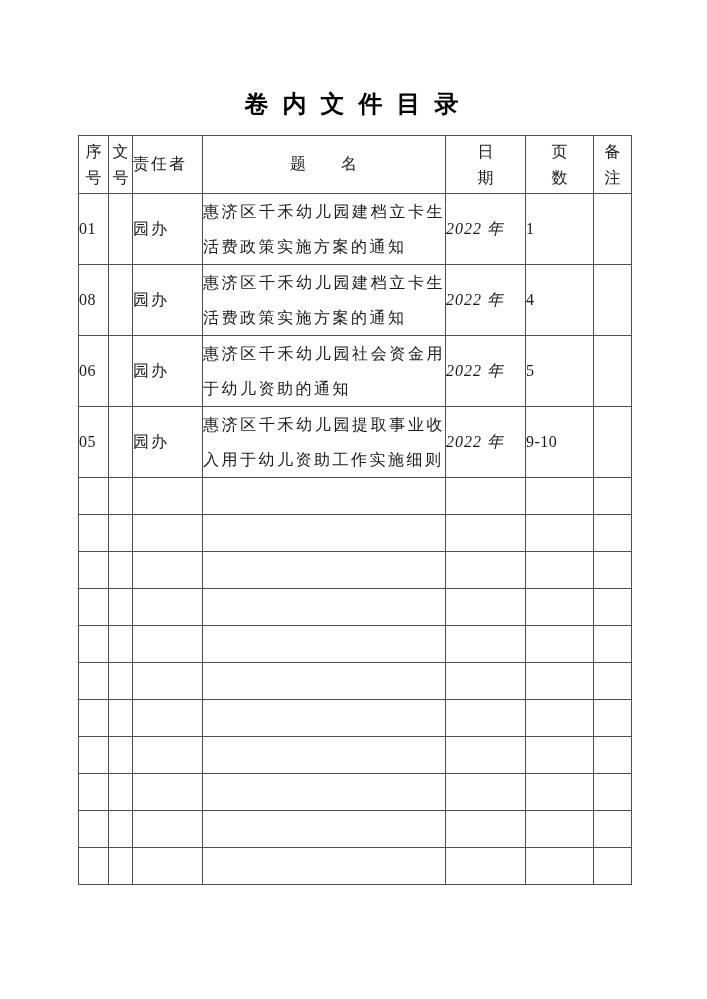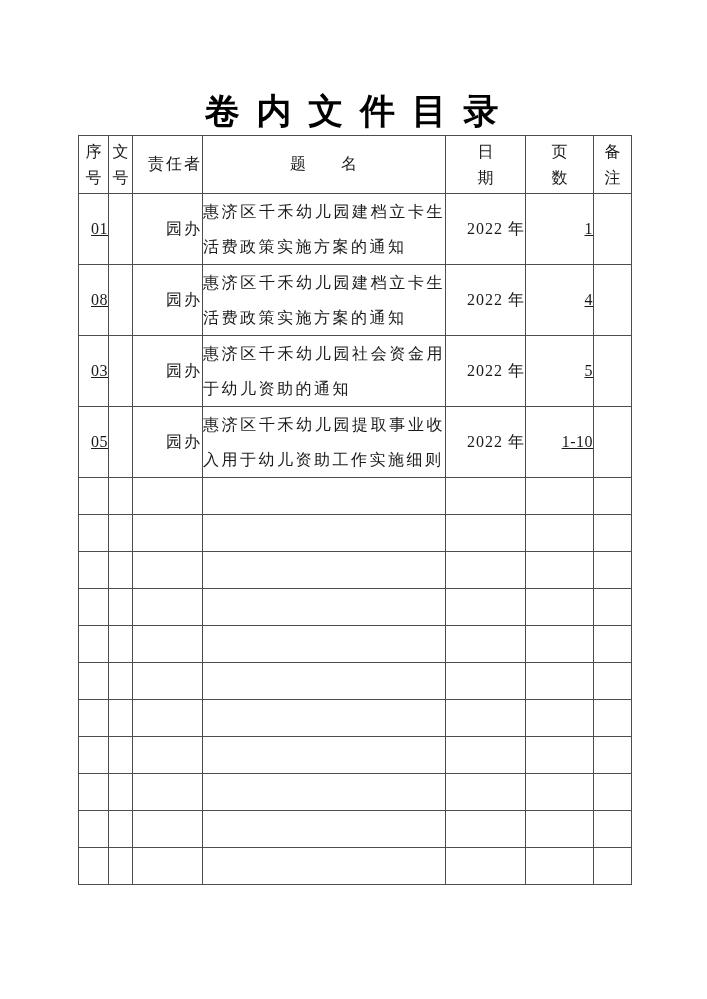--- a/index.html
+++ b/index.html
@@ -15,21 +15,21 @@
     font-family: "Liberation Serif", "DejaVu Serif", serif;
     color: #1a1a1a;
     overflow: hidden;
   }
   .doc-title {
     position: absolute;
     top: 88px;
     left: 0;
     width: 707px;
     text-align: center;
-    font-size: 35px;
+    font-size: 24px;
     font-weight: bold;
     letter-spacing: 4px;
     color: #000000;
     white-space: nowrap;
   }
   table.catalog {
     position: absolute;
     top: 135px;
     left: 78px;
     width: 553px;
@@ -46,37 +46,36 @@
   }
   tr.header-row { height: 58px; }
   tr.data-row   { height: 71px; }
   tr.empty-row  { height: 37px; }
   .vheader {
     white-space: pre-line;
     line-height: 26px;
     text-align: center;
     letter-spacing: 0;
   }
-  .center { text-align: right; vertical-align: middle; }
+  .center { text-align: left; vertical-align: middle; }
   .cell-title {
     text-align: justify;
     text-justify: inter-ideograph;
     vertical-align: middle;
     padding: 0 4px;
     line-height: 35px;
     letter-spacing: 2.5px;
     font-size: 16px;
   }
   .cell-seq, .cell-pages {
     font-size: 15px;
     letter-spacing: 0.5px;
-    text-decoration: underline;
   }
   .cell-resp { letter-spacing: 2px; }
-  .cell-date { font-size: 16px; letter-spacing: 1px; }
+  .cell-date { font-size: 16px; letter-spacing: 1px; font-style: italic; }
   .header-title-cell { letter-spacing: 1px; }
 </style>
 </head>
 <body>
 
 <div class="page">
 
   <div class="doc-title">卷 内 文 件 目 录</div>
 
   <table class="catalog">
@@ -120,36 +119,36 @@
       <td class="center cell-seq">08</td>
       <td class="center"></td>
       <td class="center cell-resp">园办</td>
       <td class="cell-title">惠济区千禾幼儿园建档立卡生活费政策实施方案的通知</td>
       <td class="center cell-date">2022 年</td>
       <td class="center cell-pages">4</td>
       <td class="center"></td>
     </tr>
 
     <tr class="data-row">
-      <td class="center cell-seq">03</td>
+      <td class="center cell-seq">06</td>
       <td class="center"></td>
       <td class="center cell-resp">园办</td>
       <td class="cell-title">惠济区千禾幼儿园社会资金用于幼儿资助的通知</td>
       <td class="center cell-date">2022 年</td>
       <td class="center cell-pages">5</td>
       <td class="center"></td>
     </tr>
 
     <tr class="data-row">
       <td class="center cell-seq">05</td>
       <td class="center"></td>
       <td class="center cell-resp">园办</td>
       <td class="cell-title">惠济区千禾幼儿园提取事业收入用于幼儿资助工作实施细则</td>
       <td class="center cell-date">2022 年</td>
-      <td class="center cell-pages">1-10</td>
+      <td class="center cell-pages">9-10</td>
       <td class="center"></td>
     </tr>
 
     <tr class="empty-row">
       <td></td>
           <td></td>
           <td></td>
           <td></td>
           <td></td>
           <td></td>

